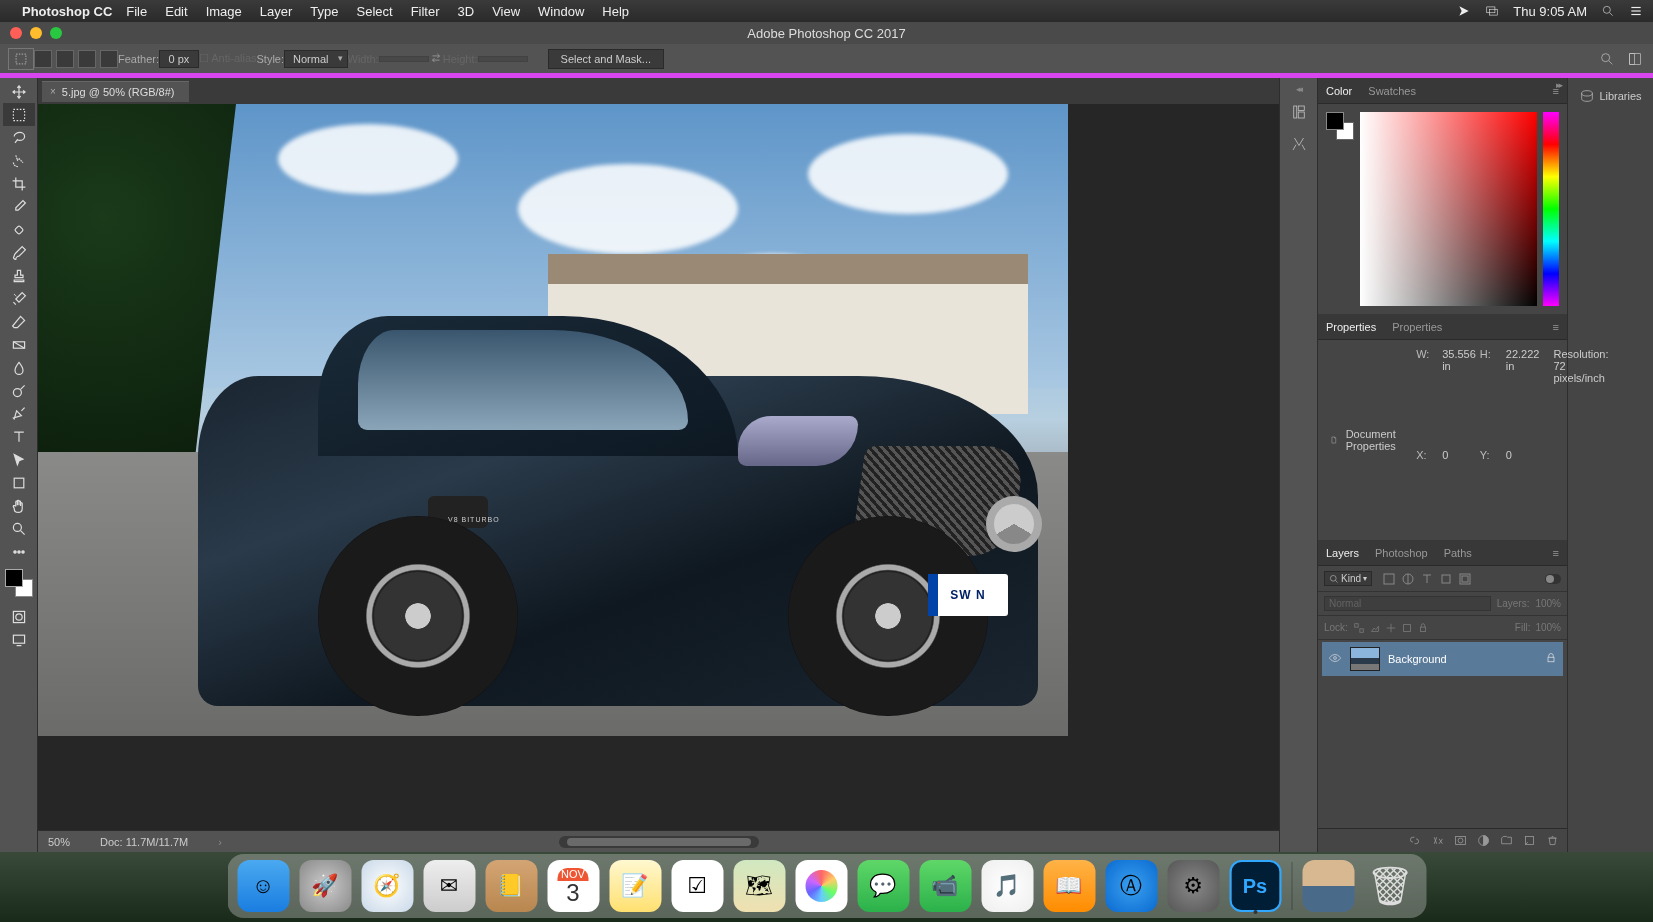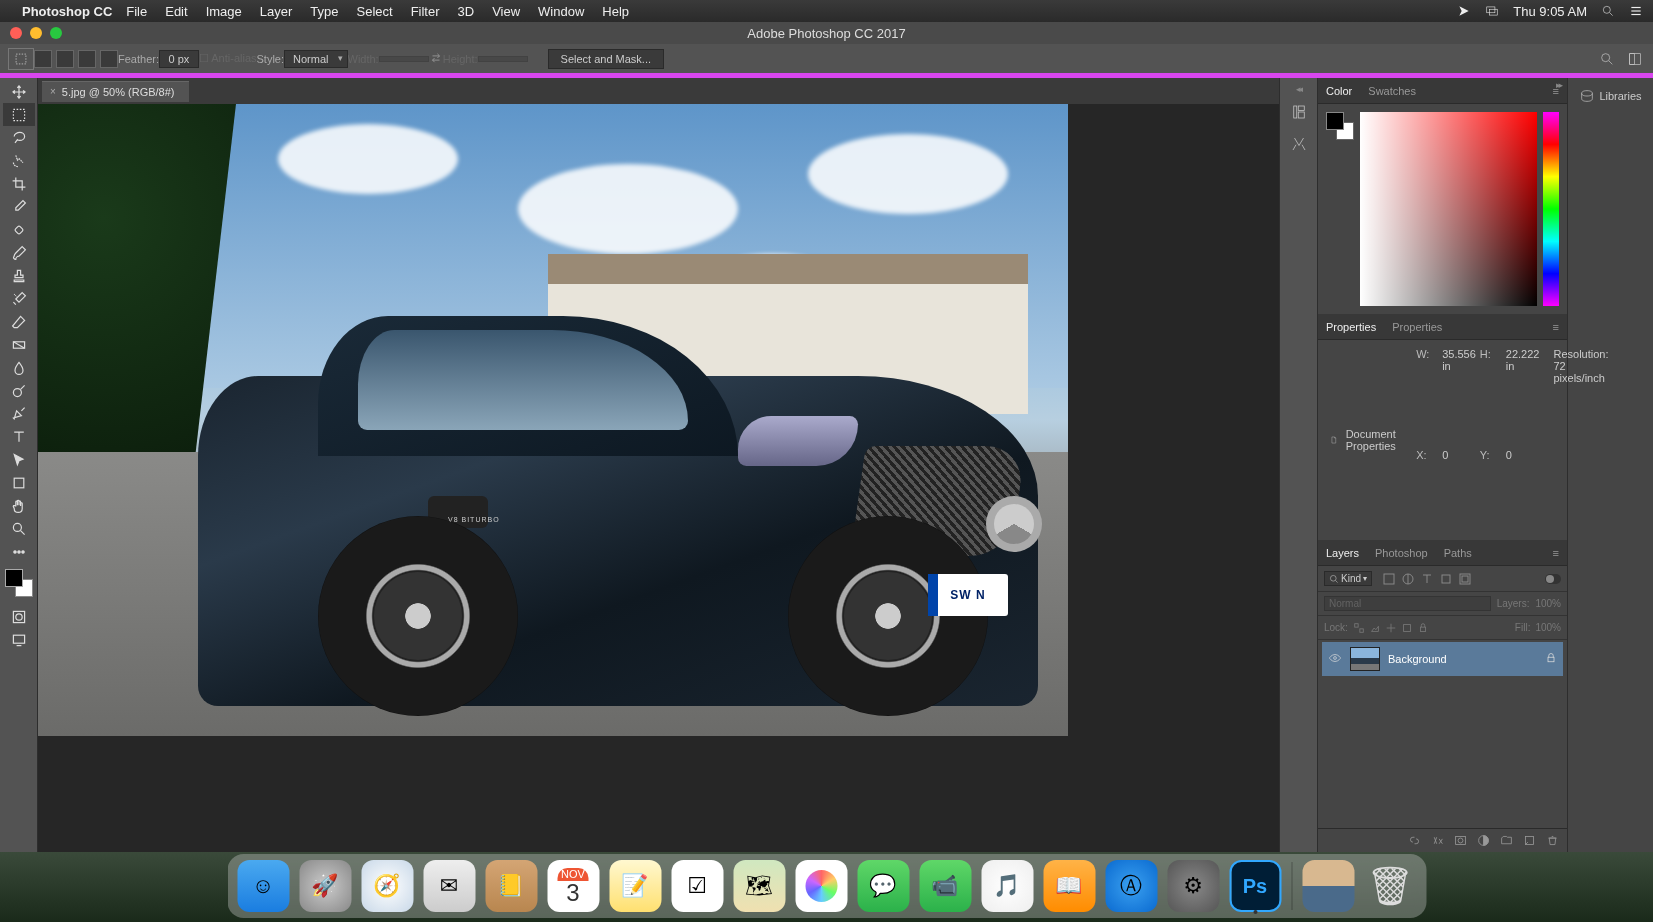--- a/index.html
+++ b/index.html
@@ -397,20 +397,28 @@
             <div class="vent"></div>
             <div class="badge">V8 BITURBO</div>
             <div class="wheel rear">
                 <div class="caliper" style="left:75px;top:75px;"></div>
               </div>
             <div class="wheel front"></div>
             <div class="plate">SW N</div>
           </div>
         </div>
       </div>
+      <div class="statusbar">
+        <span>50%</span>
+        <span>Doc: 11.7M/11.7M</span>
+        <span class="chev">›</span>
+        <div class="scrollbar-track">
+            <div class="scrollbar-thumb"></div>
+          </div>
+      </div>
     </div>
 
     <div class="vstrip">
       <div class="collapse-arrows">◂◂</div>
       <div class="ic">
           <svg viewBox="0 0 24 24">
             <rect x="5" y="4" width="4" height="16"></rect>
             <rect x="11" y="4" width="8" height="6"></rect>
             <rect x="11" y="12" width="8" height="8"></rect>
           </svg>

